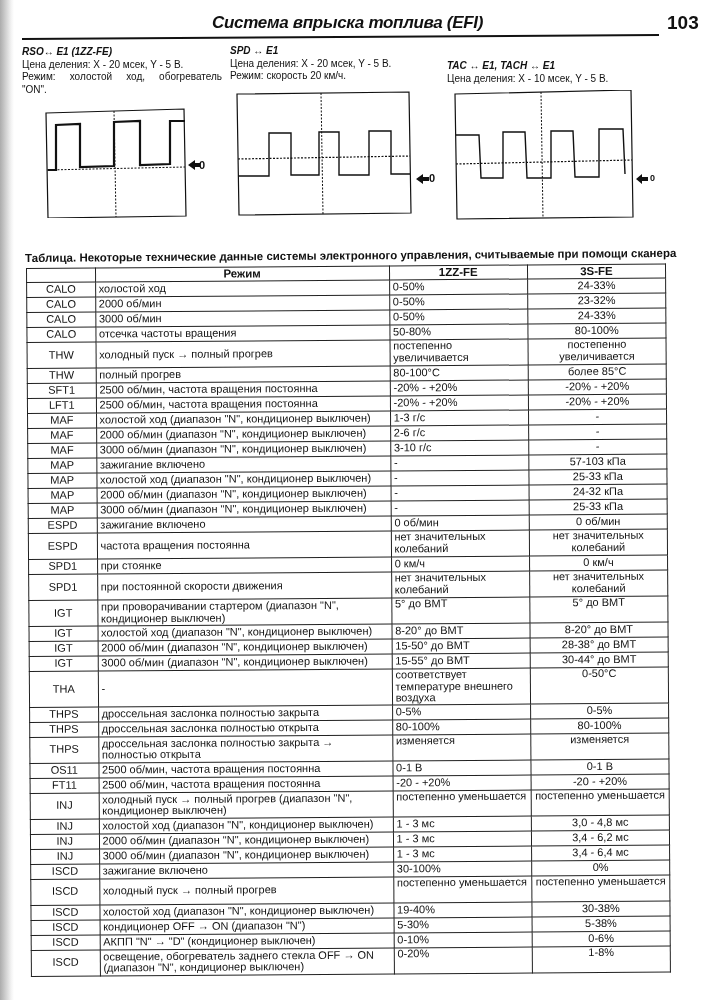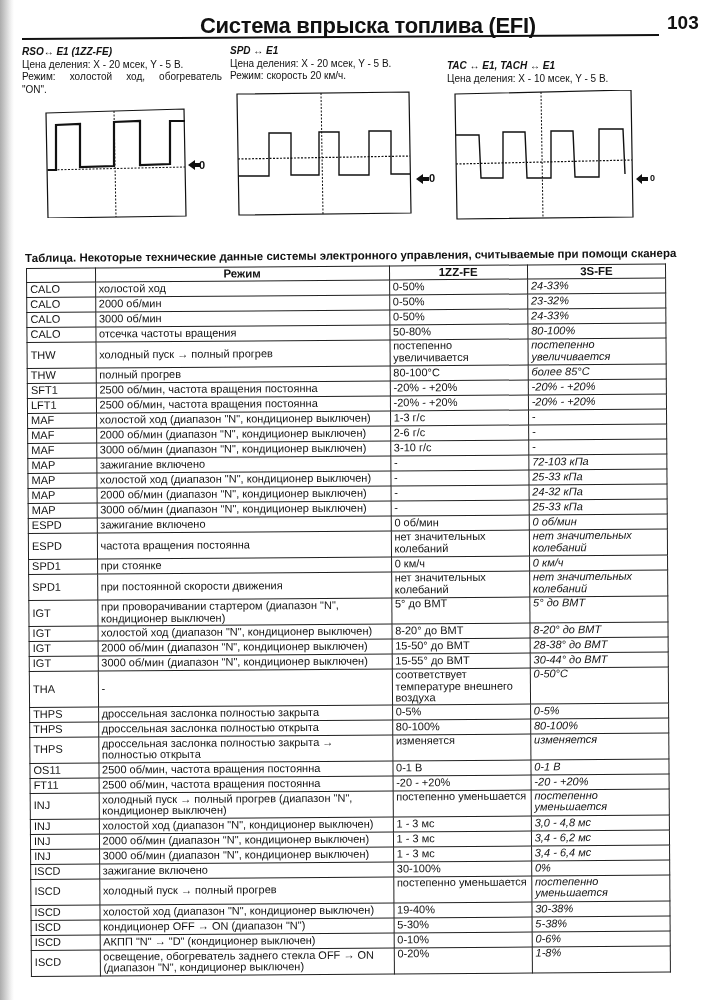--- a/index.html
+++ b/index.html
@@ -6,21 +6,21 @@
   body {
     width: 706px; height: 1000px; background: #ffffff; position: relative; overflow: hidden;
     font-family: "Liberation Sans", sans-serif; color: #111;
   }
   .scan-edge {
     position: absolute; left: 0; top: 0; width: 14px; height: 1000px;
     background: linear-gradient(to right, #888 0%, #bbb 40%, #eee 80%, #fff 100%);
     opacity: 0.7;
   }
   .header-title {
-    position: absolute; left: 200px; top: 13px; font-size: 22px; font-weight: bold; letter-spacing: -0.3px;
+    position: absolute; left: 212px; top: 13px; font-size: 17px; font-weight: bold; letter-spacing: -0.3px; font-style: italic;
   }
   .page-number {
     position: absolute; left: 627px; top: 12px; font-size: 19px; font-weight: bold; margin-left: 40px;
   }
   .header-rule {
     position: absolute; left: 22px; top: 38px; width: 637px; height: 2px; background: #111;
     transform: rotate(-0.35deg); transform-origin: left top;
   }
   .scope-caption {
     position: absolute; font-size: 10px; line-height: 12.5px;
@@ -41,24 +41,24 @@
     position: absolute; left: 26px; top: 268px;
     transform: rotate(-0.4deg); transform-origin: left top;
   }
   table.spec {
     border-collapse: collapse; font-size: 11px; line-height: 11.5px; width: 640px;
   }
   table.spec td, table.spec th {
     border: 1px solid #222; padding: 0 3px; vertical-align: middle;
   }
   table.spec th { font-weight: bold; font-size: 11.5px; height: 13px; }
-  table.spec td.code { width: 62px; }
+  table.spec td.code { width: 62px; text-align: center; }
   table.spec td.mode { width: 290px; text-align: left; }
   table.spec td.v1 { width: 132px; text-align: left; }
-  table.spec td.v2 { width: 132px; text-align: left; font-style: italic; }
+  table.spec td.v2 { width: 132px; text-align: center; }
   table.spec tr.r1 td { height: 14px; }
   table.spec tr.r2 td { height: 25px; }
   .outer { border: 1.5px solid #111; }
 </style>
 </head>
 <body>
 
 <div class="scan-edge"></div>
 
 <div class="header-title">Система впрыска топлива (EFI)</div>
@@ -202,21 +202,21 @@
         <tr class="r1">
           <td class="code">MAF</td>
           <td class="mode">3000 об/мин (диапазон "N", кондиционер выключен)</td>
           <td class="v1">3-10 г/с</td>
           <td class="v2">-</td>
         </tr>
         <tr class="r1">
           <td class="code">MAP</td>
           <td class="mode">зажигание включено</td>
           <td class="v1">-</td>
-          <td class="v2">72-103 кПа</td>
+          <td class="v2">57-103 кПа</td>
         </tr>
         <tr class="r1">
           <td class="code">MAP</td>
           <td class="mode">холостой ход (диапазон "N", кондиционер выключен)</td>
           <td class="v1">-</td>
           <td class="v2">25-33 кПа</td>
         </tr>
         <tr class="r1">
           <td class="code">MAP</td>
           <td class="mode">2000 об/мин (диапазон "N", кондиционер выключен)</td>

